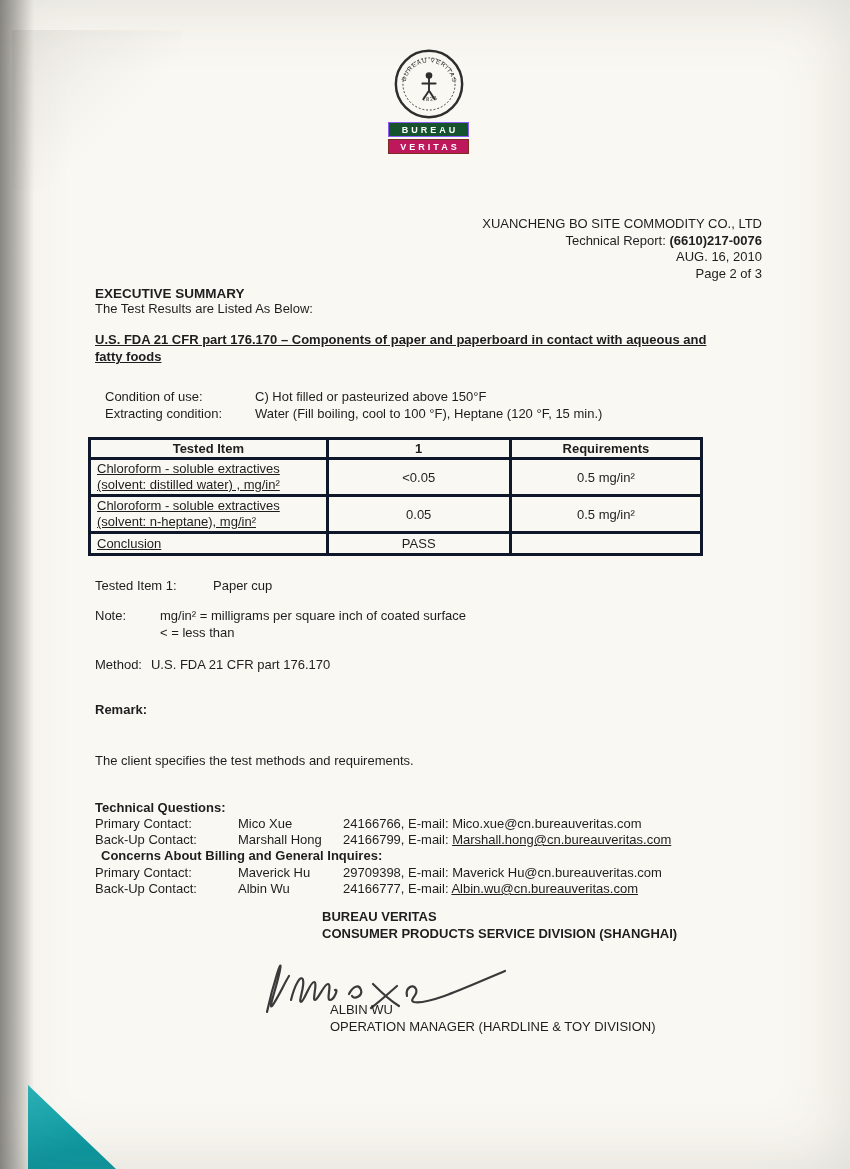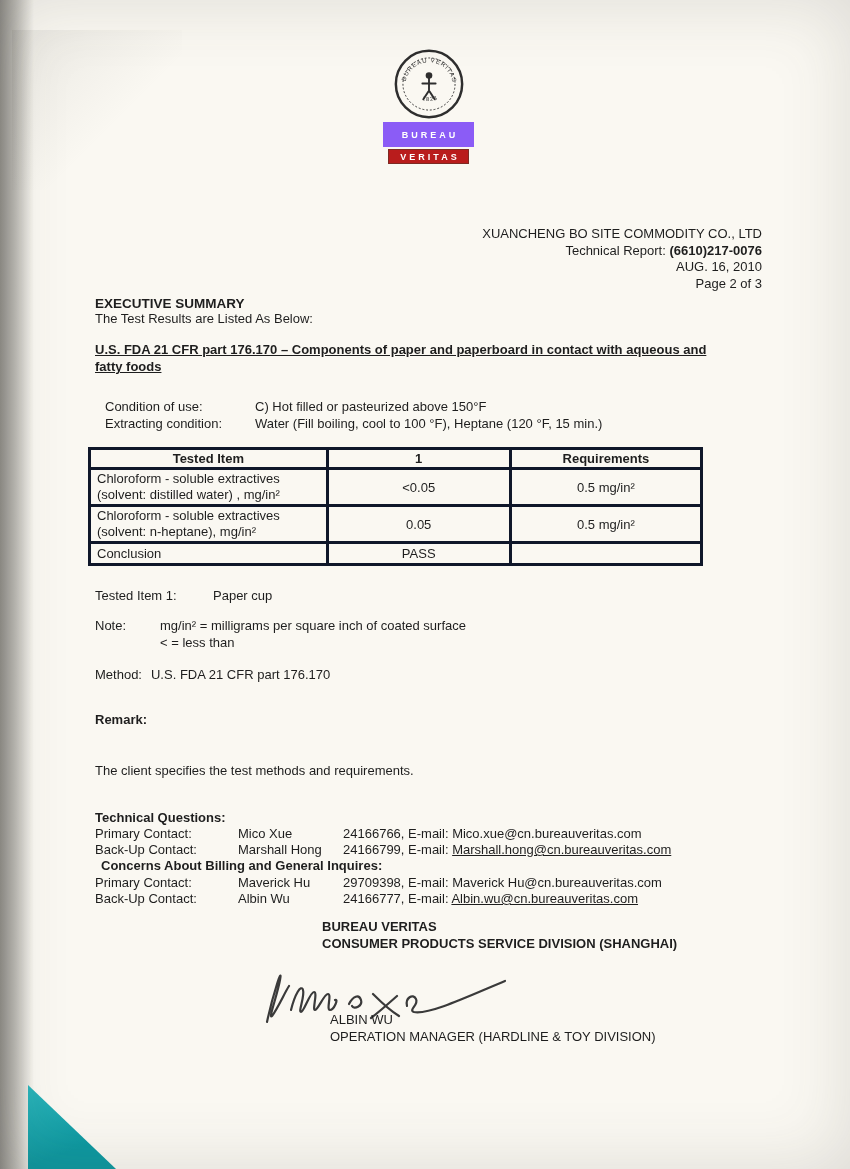--- a/index.html
+++ b/index.html
@@ -32,42 +32,42 @@
     background:linear-gradient(160deg,#2bb4ba 0%,#0d98a0 70%);
     clip-path:polygon(0 0, 100% 100%, 0 100%);
   }
   .page-inner { position:relative; padding:48px 88px 0 95px; }
 
   
   .logo { width:110px; margin:0 auto; text-align:center; }
   .seal { display:block; margin:0 auto; }
   .bar { width:76px; margin:2px auto 0; font-size:9px; font-weight:bold;
          letter-spacing:3px; color:#fff; padding:2px 0 1px 3px; line-height:10px; }
-  .bar-bureau { background:#8b5cf6; border:6px solid #8b5cf6; }
-  .bar-veritas { background:#b91c1c; border:1px solid #7d2a23; }
+  .bar-bureau { background:#14532d; border:1px solid #8b5cf6; }
+  .bar-veritas { background:#be185d; border:1px solid #7d2a23; }
 
   
   .head-right { text-align:right; font-size:13px; line-height:16.5px; margin-top:62px; }
   .head-right .bold { font-weight:bold; }
 
   
   .exec-title { font-weight:bold; font-size:13.5px; margin-top:4px; }
   .exec-sub { font-size:13px; line-height:16px; }
   .reg-heading { font-weight:bold; font-size:13px; text-decoration:underline;
                  max-width:642px; line-height:17px; margin-top:14px; }
 
   .cond-block { margin-top:24px; padding-left:10px; font-size:13px; }
   .cond-row { display:flex; line-height:16.5px; }
   .cond-label { width:150px; flex:none; }
 
   
   table.results { border-collapse:collapse; width:615px; margin:15px 0 0 -7px; font-size:13px; }
   .results th, .results td { border:3px solid #0f172a; padding:0 6px; }
   .results th { font-weight:bold; text-align:center; height:17px; }
-  .results td.item { text-align:left; white-space:pre-line; line-height:16px; padding:1px 6px; }
+  .results td.item { text-align:left; white-space:pre-line; line-height:16px; padding:1px 6px;text-decoration:underline; }
   .results td.val, .results td.req { text-align:center; }
   .results tr.last td { height:17px; }
   .col1 { width:240px; } .col2 { width:183px; } .col3 { width:186px; }
 
   .ti-row { display:flex; margin-top:22px; font-size:13px; }
   .ti-label { width:118px; flex:none; }
 
   .note-row { display:flex; margin-top:15px; font-size:13px; }
   .note-label { width:65px; flex:none; }
   .note-lines div { line-height:16.5px; }

